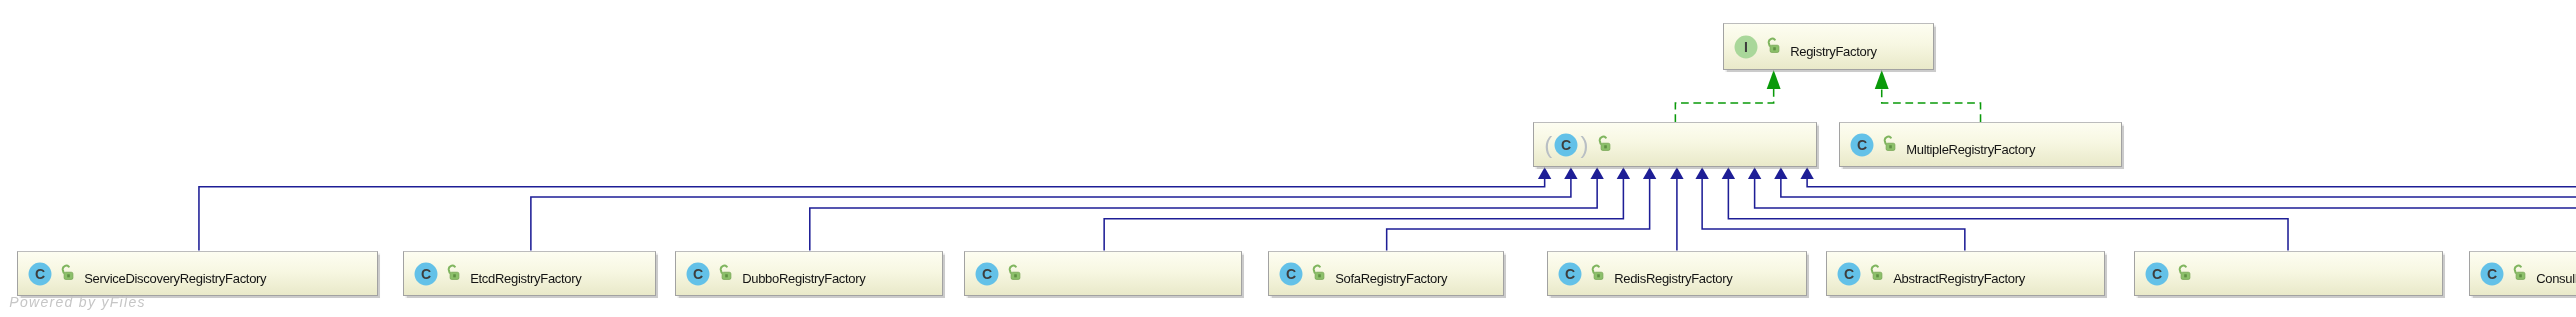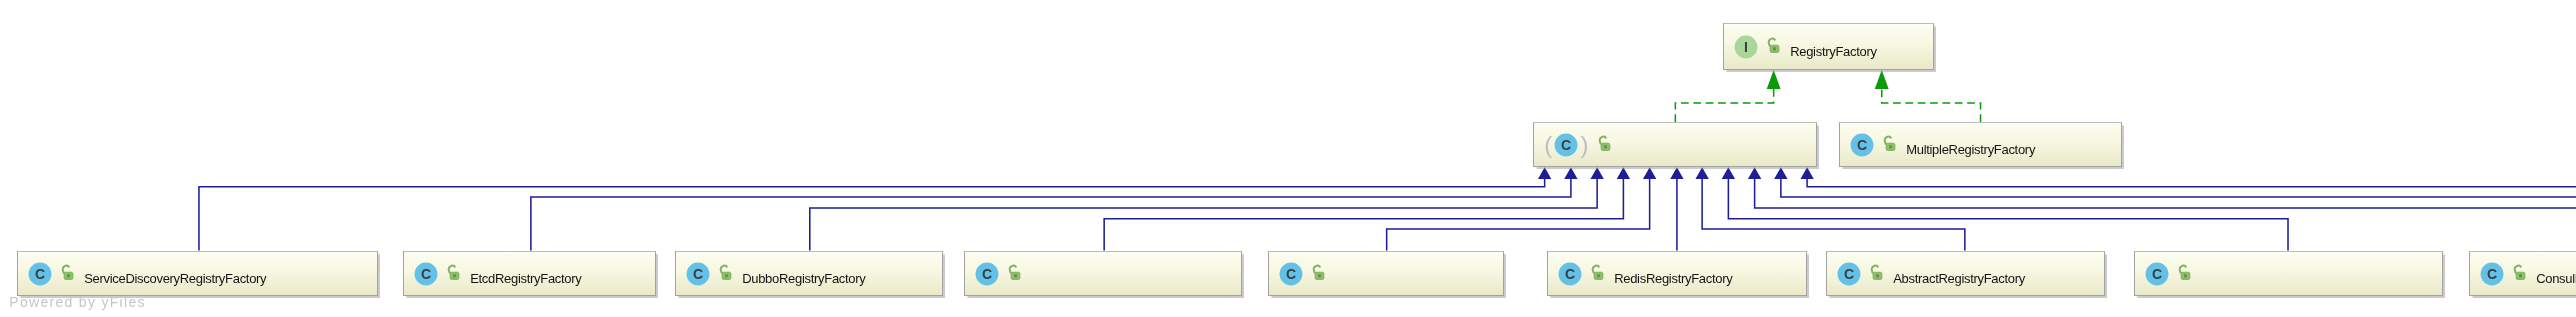--- a/index.html
+++ b/index.html
@@ -26,21 +26,21 @@
   .paren{display:none;font-size:24px;line-height:24px;color:#b9bfc4;font-weight:400;}
   .node.abstract .paren{display:inline;}
   .paren.left{margin-right:-4.6px;}
   .paren.right{margin-left:-4.6px;margin-right:1px;}
   .circle-icon{width:24px;height:24px;flex:0 0 auto;display:block;}
   .lock-icon{width:18.5px;height:18.5px;flex:0 0 auto;display:block;}
 
   
   .credit{
     position:absolute;left:9.3px;top:294px;z-index:3;
-    font-size:14px;color:#c6c6c6;letter-spacing:1.3px;white-space:nowrap;
+    font-size:14px;color:#c6c6c6;letter-spacing:1.3px;white-space:nowrap;font-style:italic;
   }
 </style>
 </head>
 <body>
 
 <div id="canvas">
   <svg id="edges" width="3360" height="317" viewBox="0 0 6522 616" xmlns="http://www.w3.org/2000/svg">
       <path d="M 383 487 L 383 363 L 2998 363 L 2998 345" fill="none" stroke="#1e1e96" stroke-width="3"></path>
       <polygon points="2998,325 2985,348 3011,348" fill="#1e1e96"></polygon>
       <path d="M 1028 487 L 1028 383 L 3049 383 L 3049 345" fill="none" stroke="#1e1e96" stroke-width="3"></path>
@@ -171,20 +171,21 @@
     <svg class="circle-icon" viewBox="0 0 46 46">
       <circle cx="23" cy="23" r="22" class="ic-bg" fill="#63c1e8"></circle>
       <text x="23" y="32" text-anchor="middle" font-size="27" font-weight="bold" fill="#3d3d3d" class="ic-letter">C</text>
     </svg>
 
     <svg class="lock-icon" viewBox="0 0 36 36">
       <path d="M9 17 v-6 a7 7 0 0 1 13 -2.6" fill="none" stroke="#7fb55e" stroke-width="4" stroke-linecap="round" transform="rotate(-16 9 17)"></path>
       <rect x="10" y="16" width="17" height="14" rx="3" fill="#8cc06a" stroke="#74a352" stroke-width="1.5"></rect>
       <rect x="16" y="20" width="5" height="6" fill="#5f8f43"></rect>
     </svg>
+    <span class="label">SofaRegistryFactory</span>
   </div>
       <div class="node" style="left: 1547px; top: 251px; width: 260px; height: 45px;">
 
     <svg class="circle-icon" viewBox="0 0 46 46">
       <circle cx="23" cy="23" r="22" class="ic-bg" fill="#63c1e8"></circle>
       <text x="23" y="32" text-anchor="middle" font-size="27" font-weight="bold" fill="#3d3d3d" class="ic-letter">C</text>
     </svg>
 
     <svg class="lock-icon" viewBox="0 0 36 36">
       <path d="M9 17 v-6 a7 7 0 0 1 13 -2.6" fill="none" stroke="#7fb55e" stroke-width="4" stroke-linecap="round" transform="rotate(-16 9 17)"></path>

